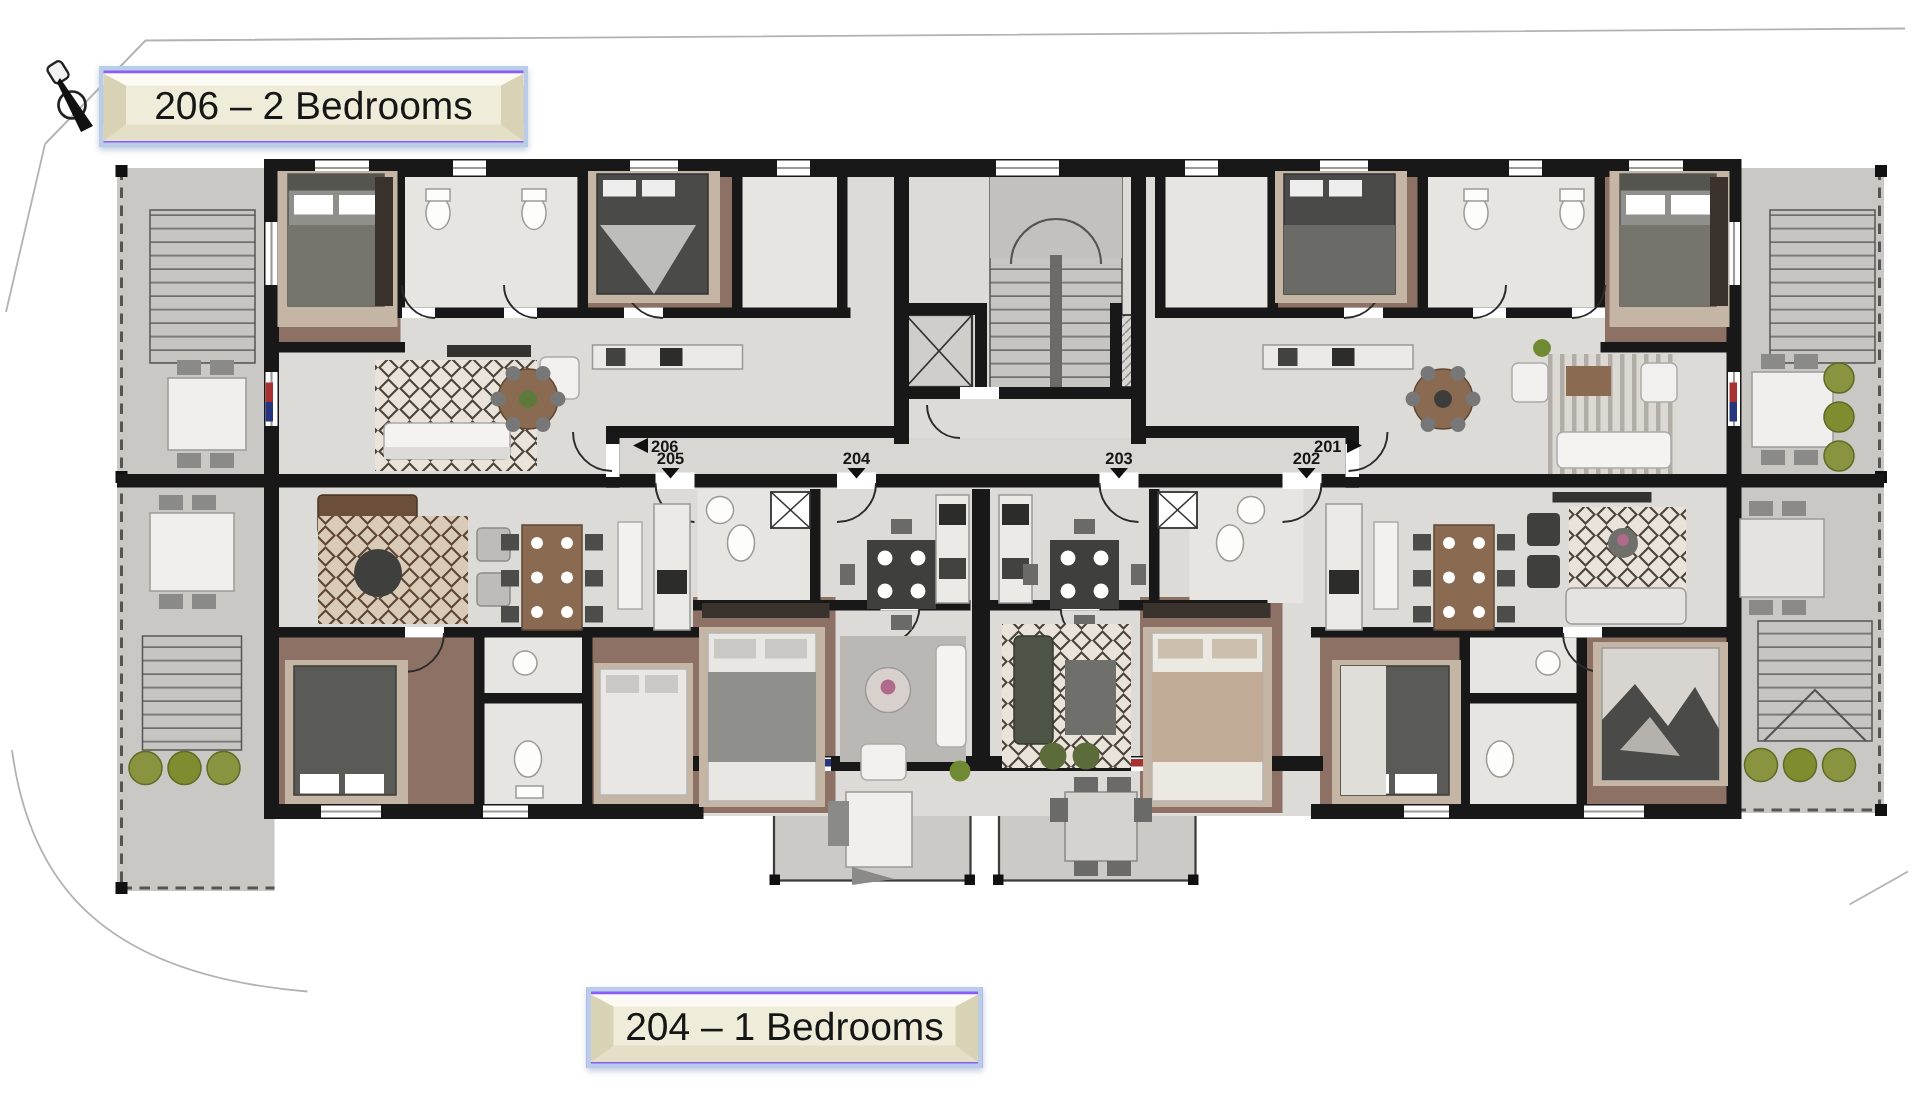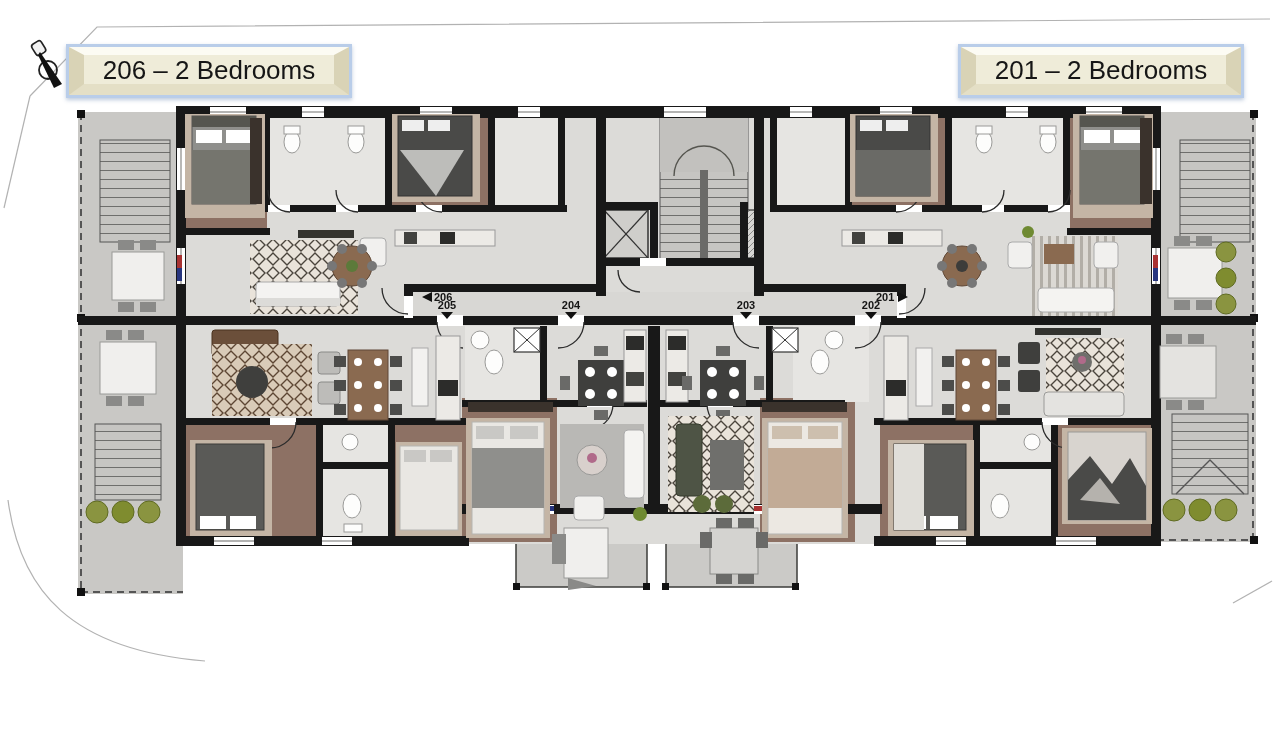--- a/index.html
+++ b/index.html
@@ -1,21 +1,21 @@
 <!DOCTYPE html>
 <html><head>
 <meta charset="utf-8">
 <style>
   html,body{margin:0;padding:0;background:#fff;}
   .page{position:relative;width:1280px;height:733px;background:#ffffff;overflow:hidden;
         font-family:"Liberation Sans",sans-serif;}
   .plan-svg{position:absolute;left:0;top:0;width:1280px;height:733px;}
   
   .plaque{position:absolute;border:3px solid #b9cde9;background:#8b5cf6;display:flex;
-          box-shadow:0 2px 4px rgba(110,140,180,.45);}
+          box-shadow:0 2px 4px rgba(110,140,180,.45);align-items:center;}
   .plaque .facet{flex:1;border-style:solid;border-width:8px 15px 11px 15px;
           border-color:#fcfbf3 #d9d3b6 #e4dfc6 #d9d3b6;background:#efecd9;
           display:flex;align-items:center;justify-content:center;}
   .plaque span{font-size:26px;color:#161616;white-space:nowrap;line-height:1;}
   .p206{left:66px; top:44px; width:280px;height:48px;}
   .p201{left:958px;top:44px; width:280px;height:48px;}
   .p205{left:62px; top:601px;width:280px;height:50px;}
   .p202{left:978px;top:607px;width:280px;height:50px;}
   .p204{left:391px;top:658px;width:258px;height:48px;}
   .p203{left:689px;top:658px;width:258px;height:48px;}
@@ -629,19 +629,19 @@
     <text x="876" y="301" class="marker">201</text>
     <polygon points="898,292 908,297 898,302" fill="#111"></polygon>
   </g>
 </svg>
 
 <div class="plaque p206">
   <div class="facet">
     <span>206 – 2 Bedrooms</span>
   </div>
 </div>
-<div class="plaque p201">
+<div class="plaque p204">
   <div class="facet">
-    <span>201 – 2 Bedrooms</span>
+    <span>204 – 1 Bedrooms</span>
   </div>
 </div>
 
 </div>
 
 </body></html>

